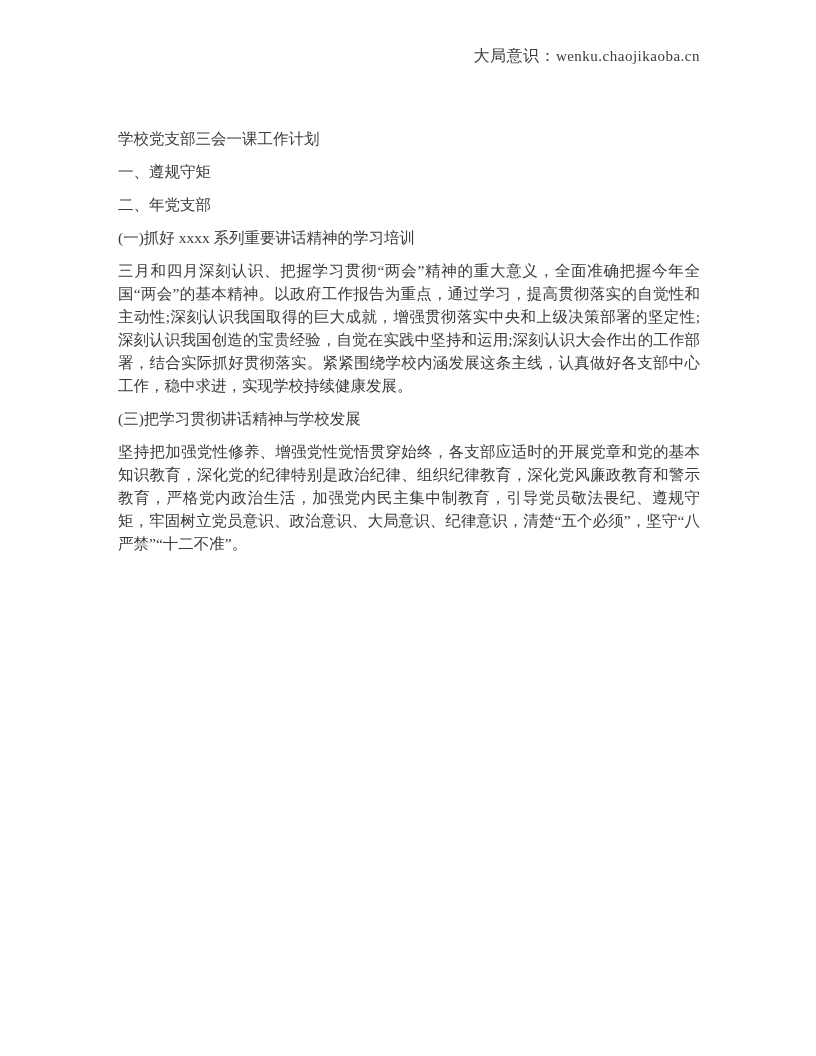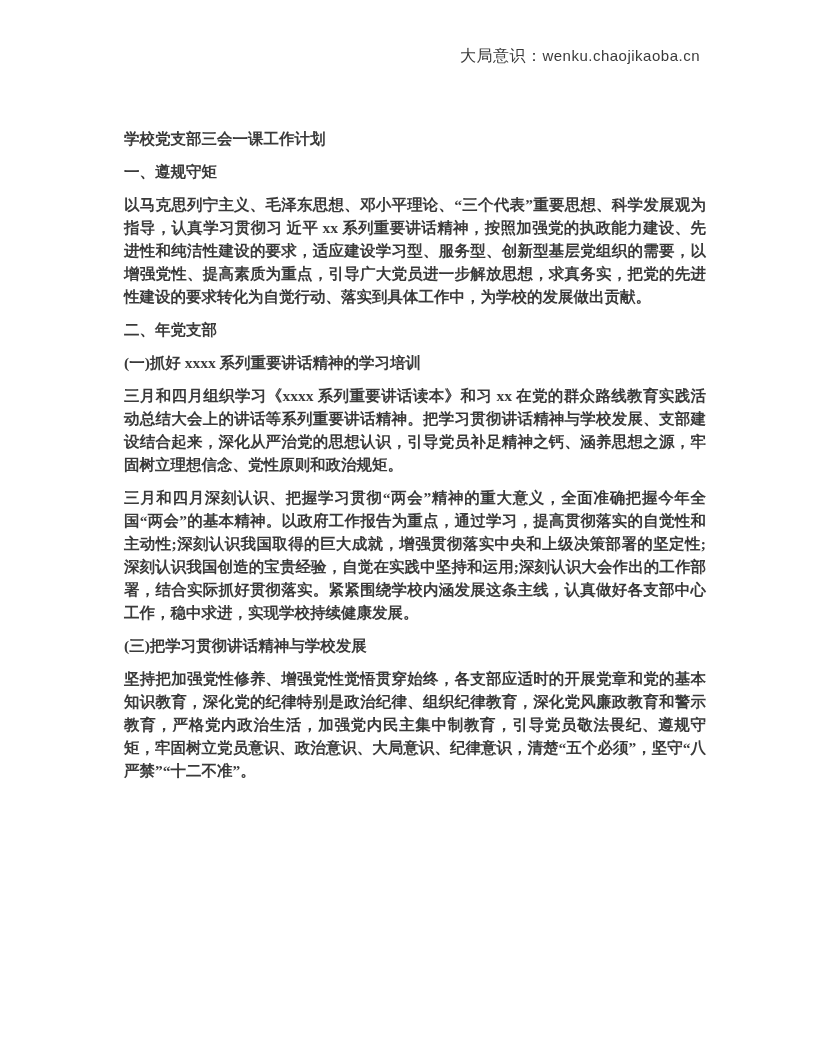--- a/index.html
+++ b/index.html
@@ -18,29 +18,28 @@
   }
   .site-header {
     position: absolute;
     top: 46px;
     right: 116px;
     font-size: 16px;
     white-space: nowrap;
     letter-spacing: 0.5px;
   }
   .site-header .url {
-    font-family: Liberation Sans, sans-serif;
+    font-family: Liberation Serif, serif;
     font-size: 15px;
   }
   .content {
     position: absolute;
     top: 127px;
-    left: 124px;
+    left: 118px;
     width: 582px;
-    font-weight: bold;
   }
   .content p {
     margin: 0 0 10px 0;
     font-size: 15.5px;
     line-height: 23px;
     text-align: justify;
     word-break: break-all;
   }
 </style>
 </head>
@@ -48,22 +47,20 @@
 
 <div class="page">
 
   <div class="site-header">
     <span>大局意识：</span><span class="url">wenku.chaojikaoba.cn</span>
   </div>
 
   <div class="content">
     <p>学校党支部三会一课工作计划</p>
     <p>一、遵规守矩</p>
-    <p>以马克思列宁主义、毛泽东思想、邓小平理论、“三个代表”重要思想、科学发展观为指导，认真学习贯彻习 近平 xx 系列重要讲话精神，按照加强党的执政能力建设、先进性和纯洁性建设的要求，适应建设学习型、服务型、创新型基层党组织的需要，以增强党性、提高素质为重点，引导广大党员进一步解放思想，求真务实，把党的先进性建设的要求转化为自觉行动、落实到具体工作中，为学校的发展做出贡献。</p>
     <p>二、年党支部</p>
     <p>(一)抓好 xxxx 系列重要讲话精神的学习培训</p>
-    <p>三月和四月组织学习《xxxx 系列重要讲话读本》和习 xx 在党的群众路线教育实践活动总结大会上的讲话等系列重要讲话精神。把学习贯彻讲话精神与学校发展、支部建设结合起来，深化从严治党的思想认识，引导党员补足精神之钙、涵养思想之源，牢固树立理想信念、党性原则和政治规矩。</p>
     <p>三月和四月深刻认识、把握学习贯彻“两会”精神的重大意义，全面准确把握今年全国“两会”的基本精神。以政府工作报告为重点，通过学习，提高贯彻落实的自觉性和主动性;深刻认识我国取得的巨大成就，增强贯彻落实中央和上级决策部署的坚定性;深刻认识我国创造的宝贵经验，自觉在实践中坚持和运用;深刻认识大会作出的工作部署，结合实际抓好贯彻落实。紧紧围绕学校内涵发展这条主线，认真做好各支部中心工作，稳中求进，实现学校持续健康发展。</p>
     <p>(三)把学习贯彻讲话精神与学校发展</p>
     <p>坚持把加强党性修养、增强党性觉悟贯穿始终，各支部应适时的开展党章和党的基本知识教育，深化党的纪律特别是政治纪律、组织纪律教育，深化党风廉政教育和警示教育，严格党内政治生活，加强党内民主集中制教育，引导党员敬法畏纪、遵规守矩，牢固树立党员意识、政治意识、大局意识、纪律意识，清楚“五个必须”，坚守“八严禁”“十二不准”。</p>
   </div>
 
 </div>
 
 </body></html>

